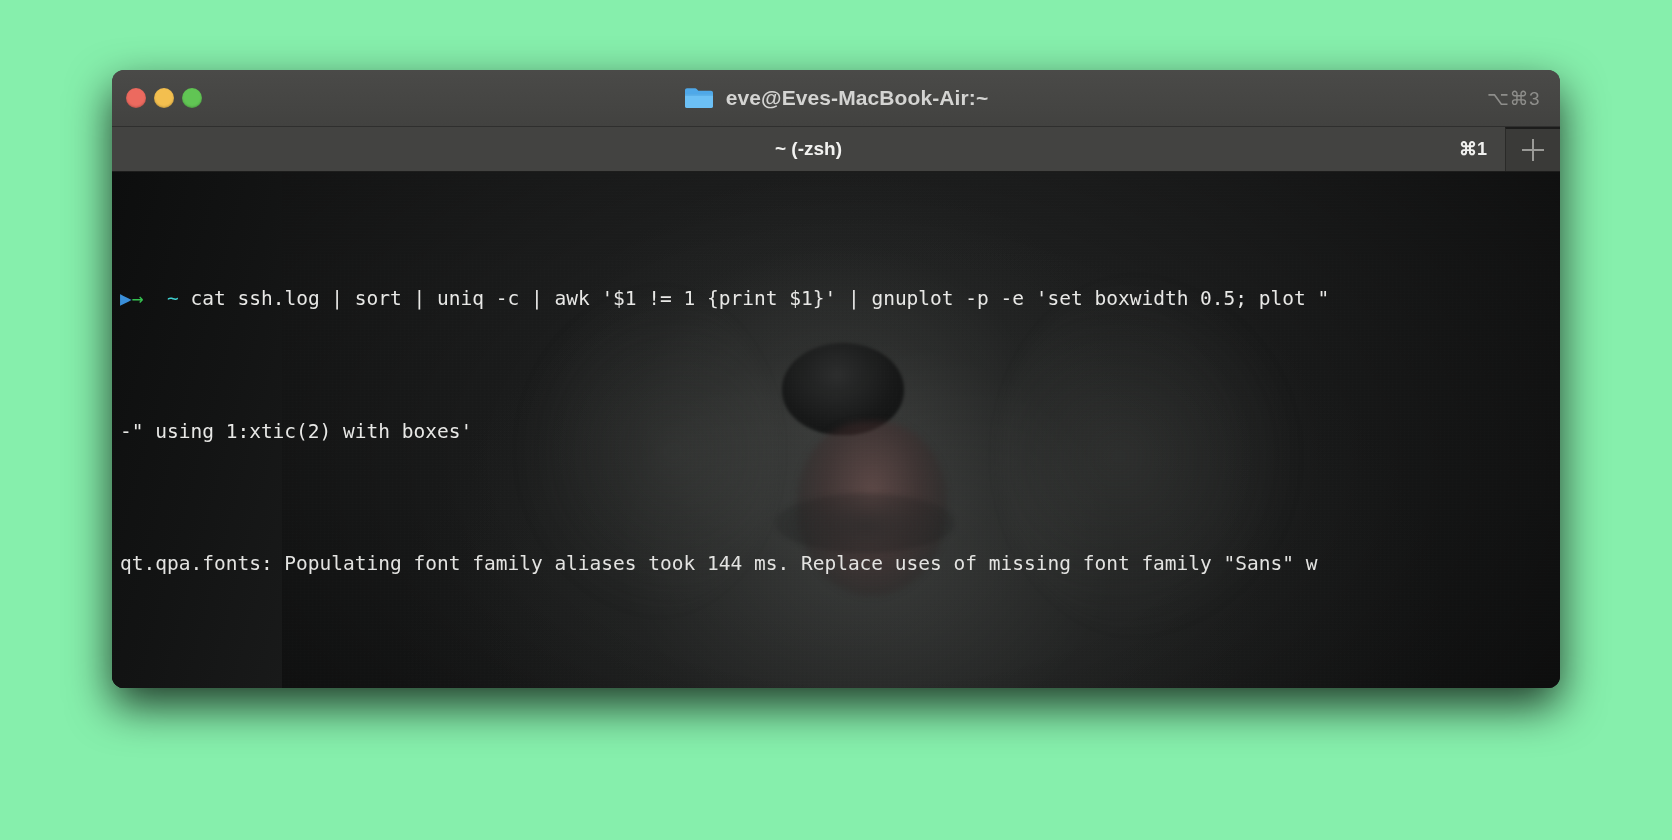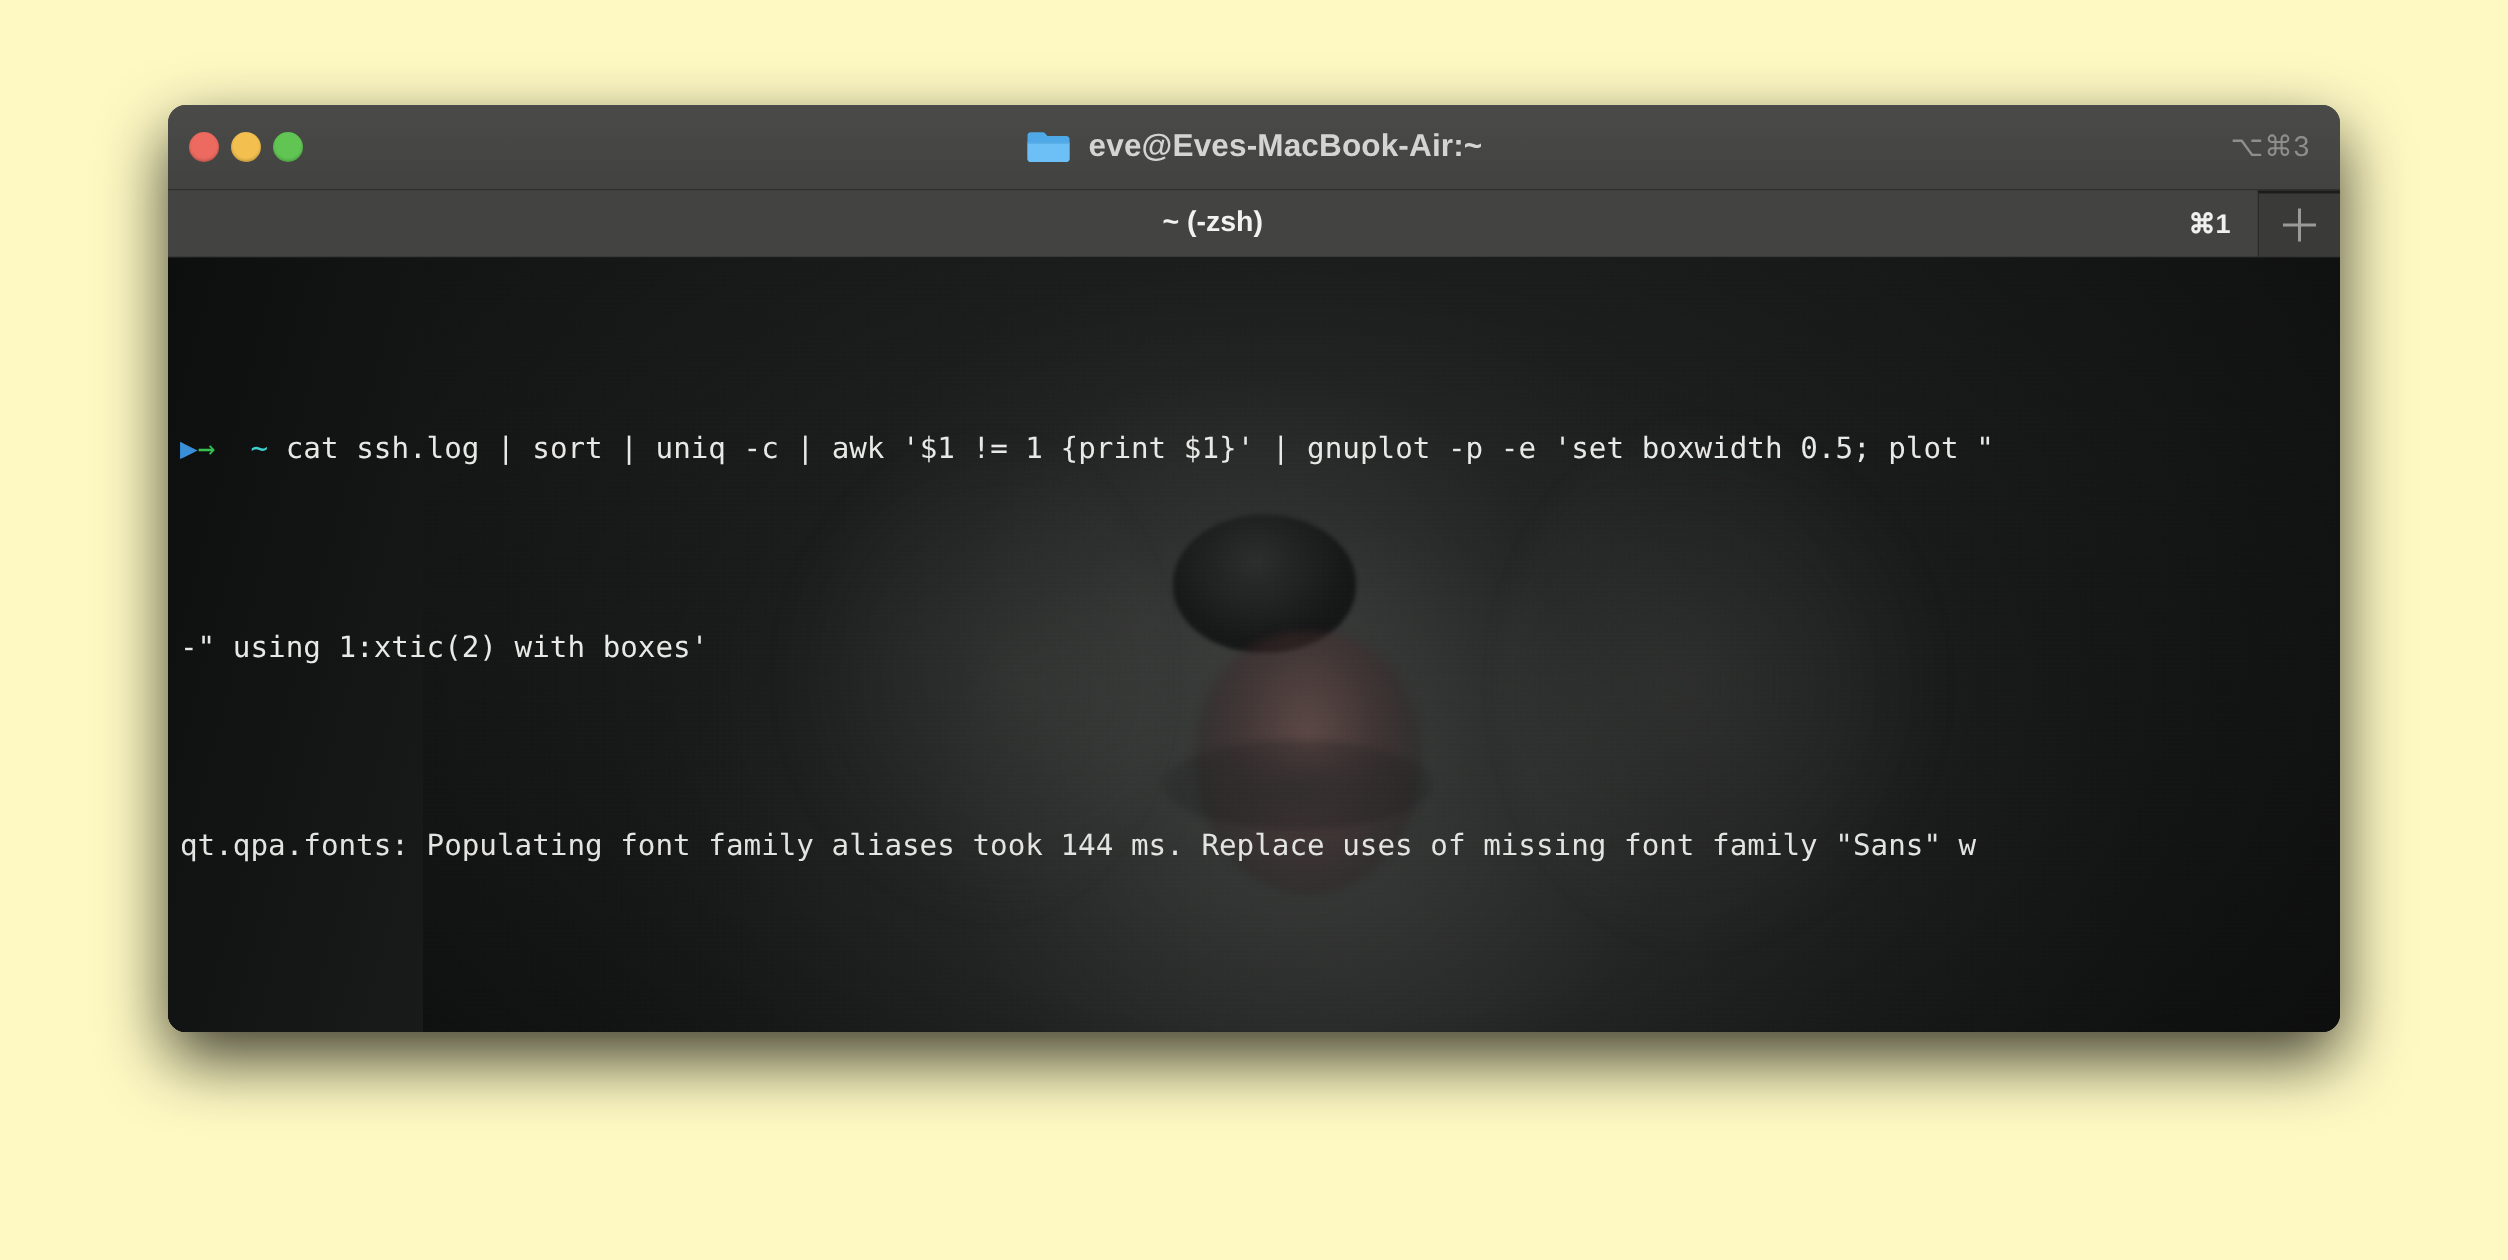--- a/index.html
+++ b/index.html
@@ -10,21 +10,21 @@
     width: 1672px;
     height: 840px;
     overflow: hidden;
     font-family: "Liberation Sans", sans-serif;
   }
 
   #root {
     position: relative;
     width: 1672px;
     height: 840px;
-    background: #fef9c3;
+    background: #86efac;
   }
 
   
   .window {
     position: absolute;
     left: 112px;
     top: 70px;
     width: 1448px;
     height: 618px;
     border-radius: 12px;

